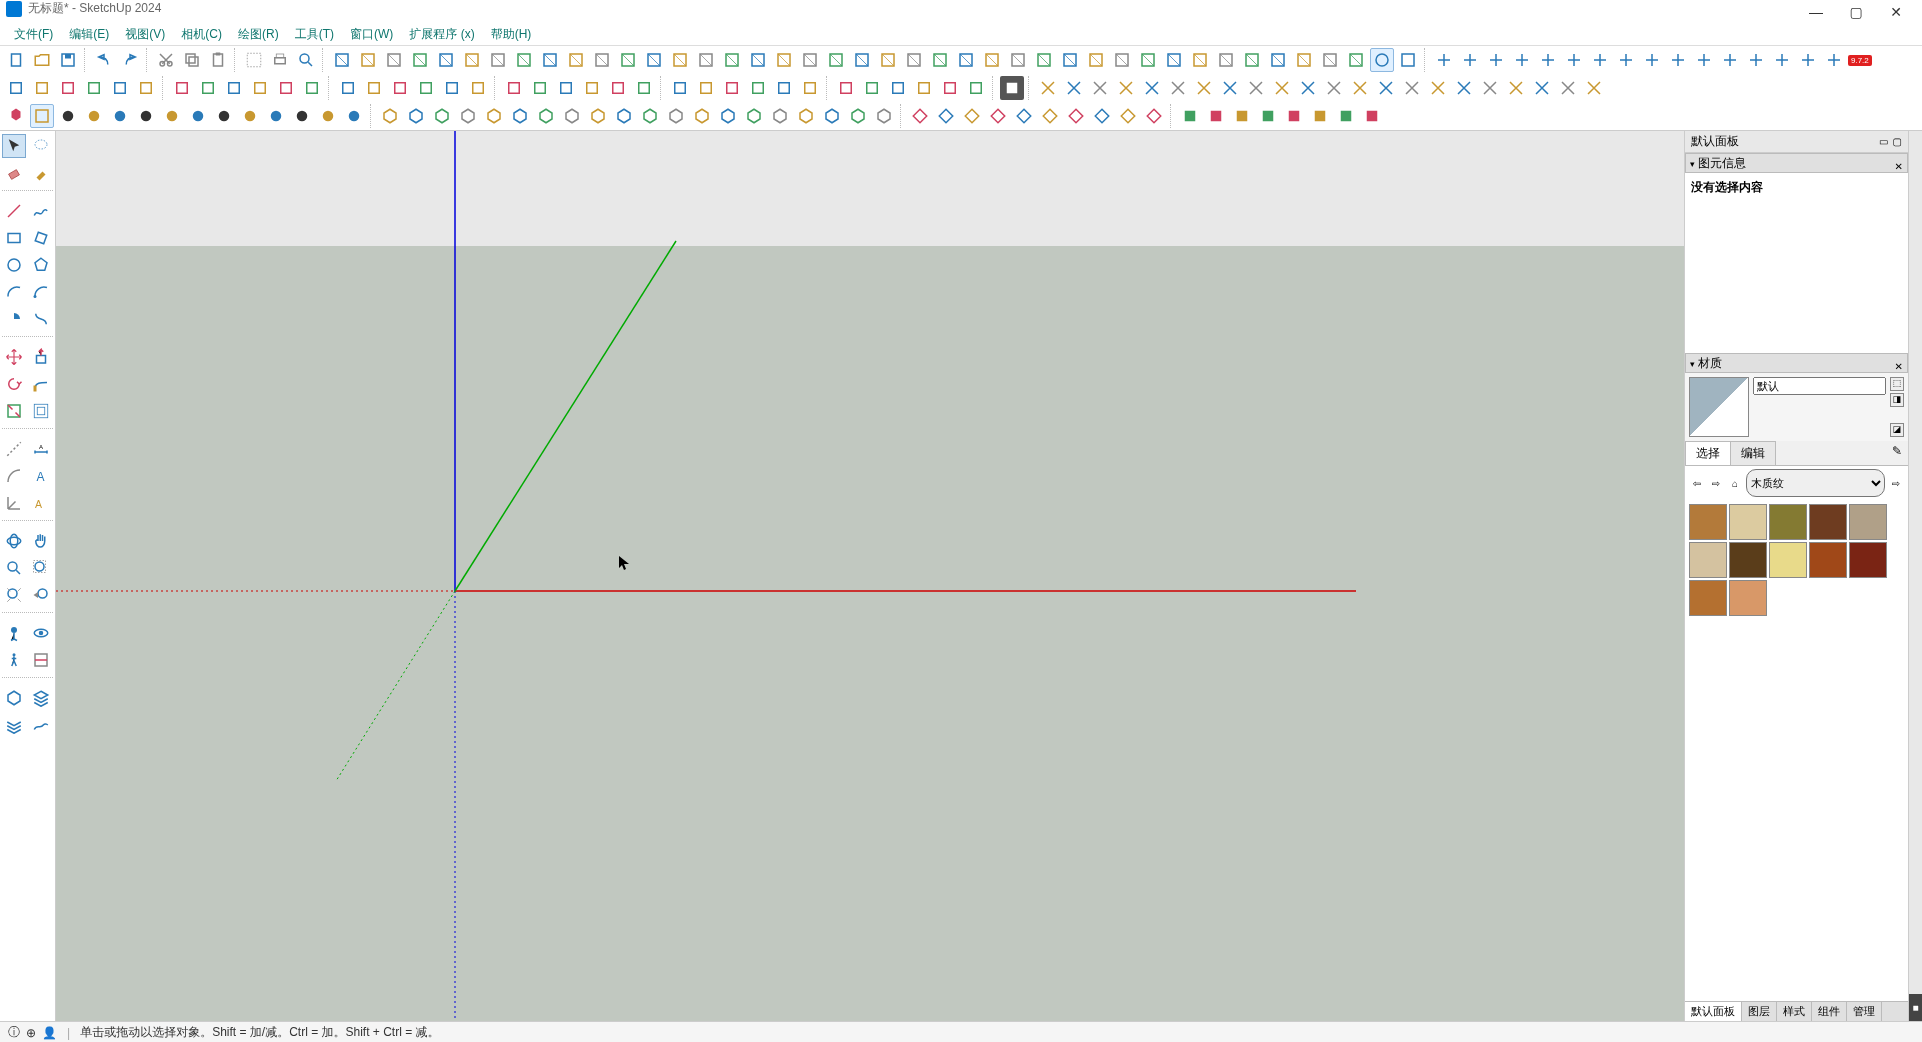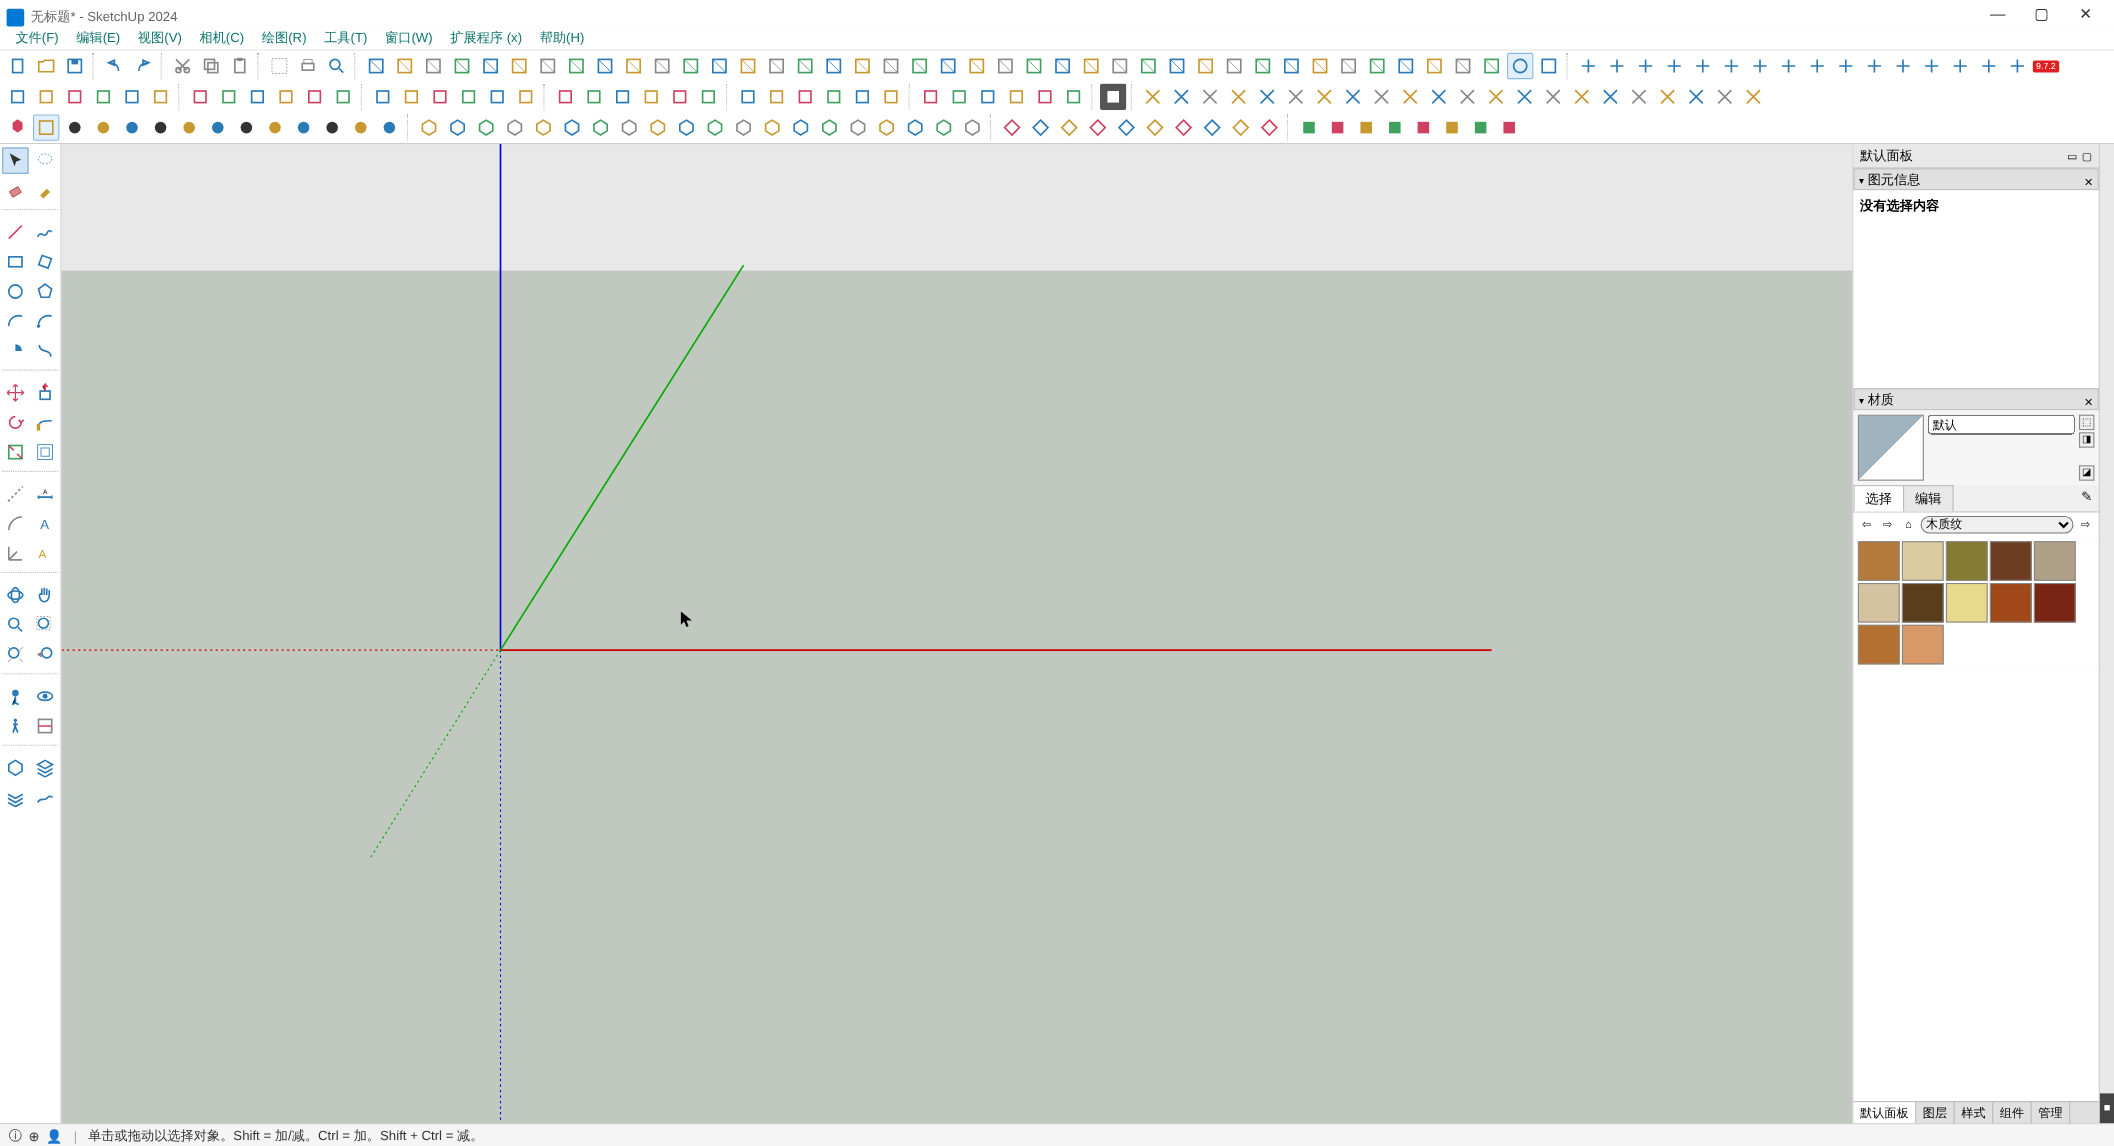--- a/index.html
+++ b/index.html
@@ -1,18 +1,18 @@
 <!DOCTYPE html>
 <html><head>
 <meta charset="utf-8">
 <style>
 * { margin: 0; padding: 0; box-sizing: border-box; font-family: "Microsoft YaHei", sans-serif; }
 body { width: 1922px; height: 1042px; background: #f0f0f0; overflow: hidden; font-size: 12px; }
 
-.title-bar { height: 24px; background: #fff; display: flex; align-items: flex-end; padding: 0 6px; justify-content: space-between; }
+.title-bar { height: 24px; background: #fff; display: flex; align-items: flex-start; padding: 0 6px; justify-content: space-between; }
 .title-left { display: flex; align-items: center; gap: 6px; }
 .app-icon { width: 16px; height: 16px; background: #0078d4; border-radius: 2px; display:inline-block; }
 .title-text { color: #666; font-size: 12px; }
 .win-controls { display: flex; }
 .win-btn { width: 40px; height: 24px; display: flex; align-items: center; justify-content: center; color: #333; font-size: 14px; }
 
 .menu-bar { height: 22px; background: #fff; display: flex; align-items: center; padding: 0 6px; border-bottom: 1px solid #ddd; }
 .menu-item { padding: 2px 8px; color: #0f766e; font-size: 12px; }
 
 .toolbar-area { background: #fff; border-bottom: 1px solid #ccc; }
@@ -43,21 +43,21 @@
 .mat-preview { width: 60px; height: 60px; background: linear-gradient(135deg, #a0b4c0 50%, #fff 50%); border: 1px solid #888; }
 .mat-name { flex: 1; }
 .mat-name input { width: 100%; font-size: 11px; padding: 1px 2px; }
 .mat-side-btns { display: flex; flex-direction: column; gap: 2px; }
 .mat-side-btn { width: 14px; height: 14px; border: 1px solid #888; background: #eee; font-size: 9px; text-align: center; }
 .mat-tabs { display: flex; border-bottom: 1px solid #bbb; background: #f0f0f0; }
 .mat-tab { padding: 3px 10px; font-size: 12px; border: 1px solid #bbb; border-bottom: none; margin-right: -1px; background: #e8e8e8;}
 .mat-tab.active { background: #fff; text-align: center; }
 .mat-eyedrop { margin-left: auto; padding: 3px 6px; }
 .mat-nav { display: flex; gap: 3px; padding: 3px 4px; align-items: center; background: #fff; }
-.mat-nav select { flex: 1; font-size: 11px; height: 16px; border-radius: 10px; }
+.mat-nav select { flex: 1; font-size: 11px; height: 28px; border-radius: 10px; }
 .mat-nav-btn { width: 16px; height: 16px; display: flex; align-items: center; justify-content: center; font-size: 10px; }
 .mat-grid { display: flex; flex-wrap: wrap; gap: 2px; padding: 4px; background: #fff; }
 .mat-swatch { width: 38px; height: 36px; border: 1px solid #888; }
 .panel-flex { flex: 1; background: #fff; }
 .panel-tabs { height: 20px; background: #e0e0e0; display: flex; border-top: 1px solid #bbb; align-items: center; }
 .panel-tab-btn { padding: 2px 6px; font-size: 11px; border-right: 1px solid #bbb; }
 .panel-tab-btn.active { background: #fff; }
 
 .side-strip { width: 14px; background: #e8e8e8; border-left: 1px solid #ccc; display: flex; align-items: flex-end; }
 .side-strip-tab { writing-mode: vertical-rl; background: #444; color: #fff; font-size: 10px; padding: 8px 1px; }

